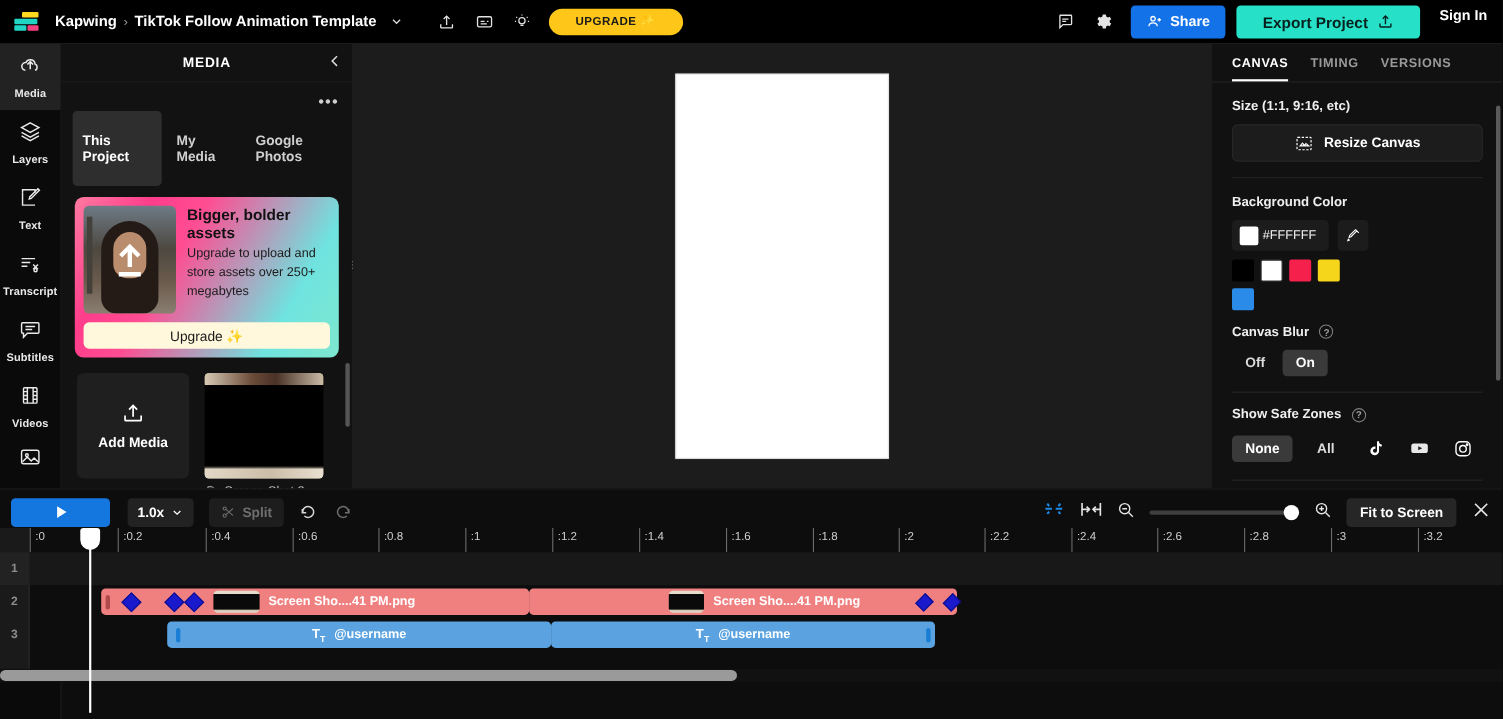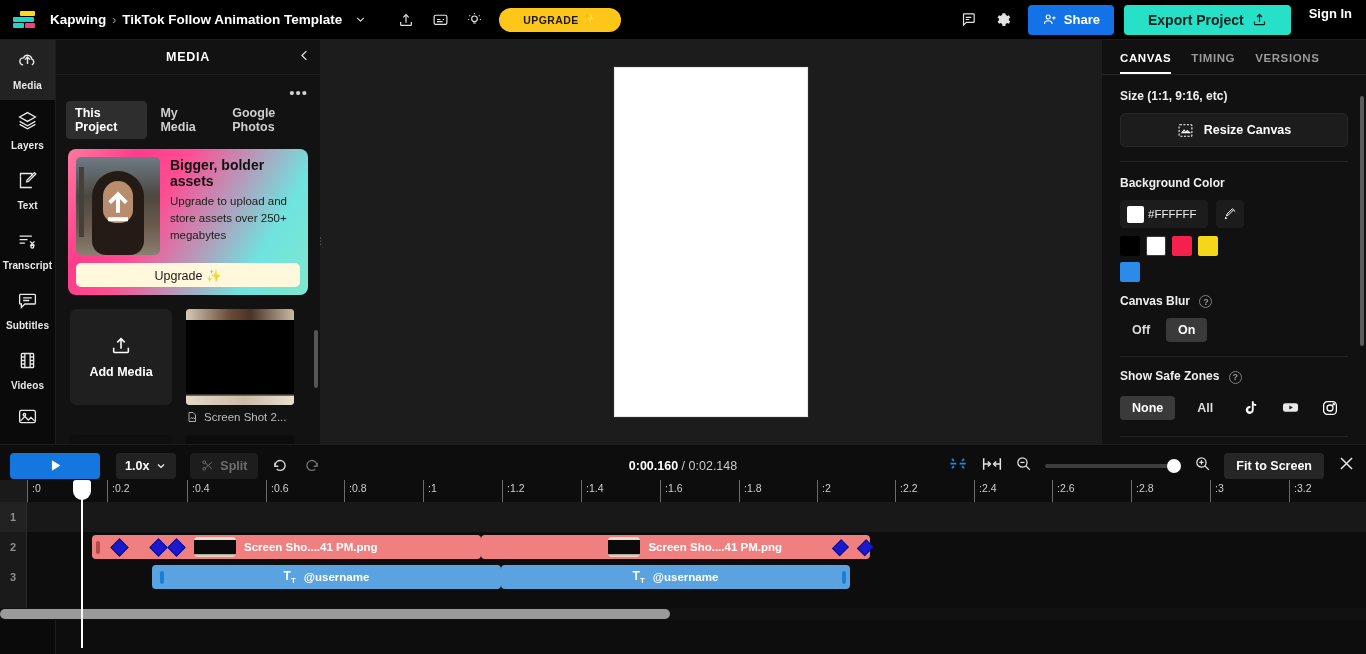--- a/index.html
+++ b/index.html
@@ -70,21 +70,21 @@
     background: #121212; border-right: 1px solid #1d1d1d; overflow: hidden;
   }
   .panel-head {
     height: 35px; display: flex; align-items: center; justify-content: center;
     position: relative; border-bottom: 1px solid #1d1d1d;
   }
   .panel-title { font-size: 12.5px; font-weight: bold; letter-spacing: .7px; }
   .panel-collapse { position: absolute; right: 8px; top: 8px; cursor: pointer; color: #ddd; }
   .dots { position: absolute; right: 12px; top: 44px; color: #cfcfcf; font-size: 15px; letter-spacing:1px; cursor: pointer; }
   .tabs { display: flex; align-items: center; gap: 4px; padding: 26px 0 0 10px; }
-  .tab { font-size: 12.5px; font-weight: bold; color: #cfcfcf; padding: 5px 9px; border-radius: 4px; cursor: pointer; }
+  .tab { font-size: 12.5px; font-weight: bold; color: #cfcfcf; padding: 20px 9px; border-radius: 4px; cursor: pointer; }
   .tab.active { background: #2e2e2e; color: #fff; }
 
   .promo {
     margin: 10px 12px 0 12px; height: 146px; border-radius: 8px; overflow: hidden;
     background: linear-gradient(120deg,#ff7aa2 0%, #ff3d8b 22%, #ff4d92 38%, #6fe3df 78%, #7ee8cf 100%);
     display: flex; flex-direction: column; padding: 8px;
   }
   .promo-top { display: flex; gap: 10px; height: 98px; }
   .promo-img {
     width: 84px; height: 98px; border-radius: 5px; flex: none; position: relative; overflow: hidden;
@@ -576,23 +576,20 @@
           <path d="M4.5 12a7 7 0 1 1 2.2 5"></path>
         </svg>
     </div>
     <div class="redo">
       <svg width="17" height="17" viewBox="0 0 24 24" fill="none" stroke="currentColor" stroke-width="1.9">
           <path d="M20 8v5h-5"></path>
           <path d="M19.5 12a7 7 0 1 0-2.2 5"></path>
         </svg>
     </div>
 
-    <div class="time">
-      <b>0:00.160</b><span> / </span><span>0:02.148</span>
-    </div>
 
     <div class="tb-right">
       <div>
         <svg width="22" height="18" viewBox="0 0 26 20" fill="none" stroke="#1d8ae8" stroke-width="2.2">
             <path d="M4 9.5h7M15 9.5h7"></path>
             <path d="M6 4l2 2.5M20 4l-2 2.5M6 15l2-2.5M20 15l-2-2.5"></path>
           </svg>
       </div>
       <div>
         <svg width="20" height="16" viewBox="0 0 24 18" fill="none" stroke="#e4e4e4" stroke-width="1.8">

